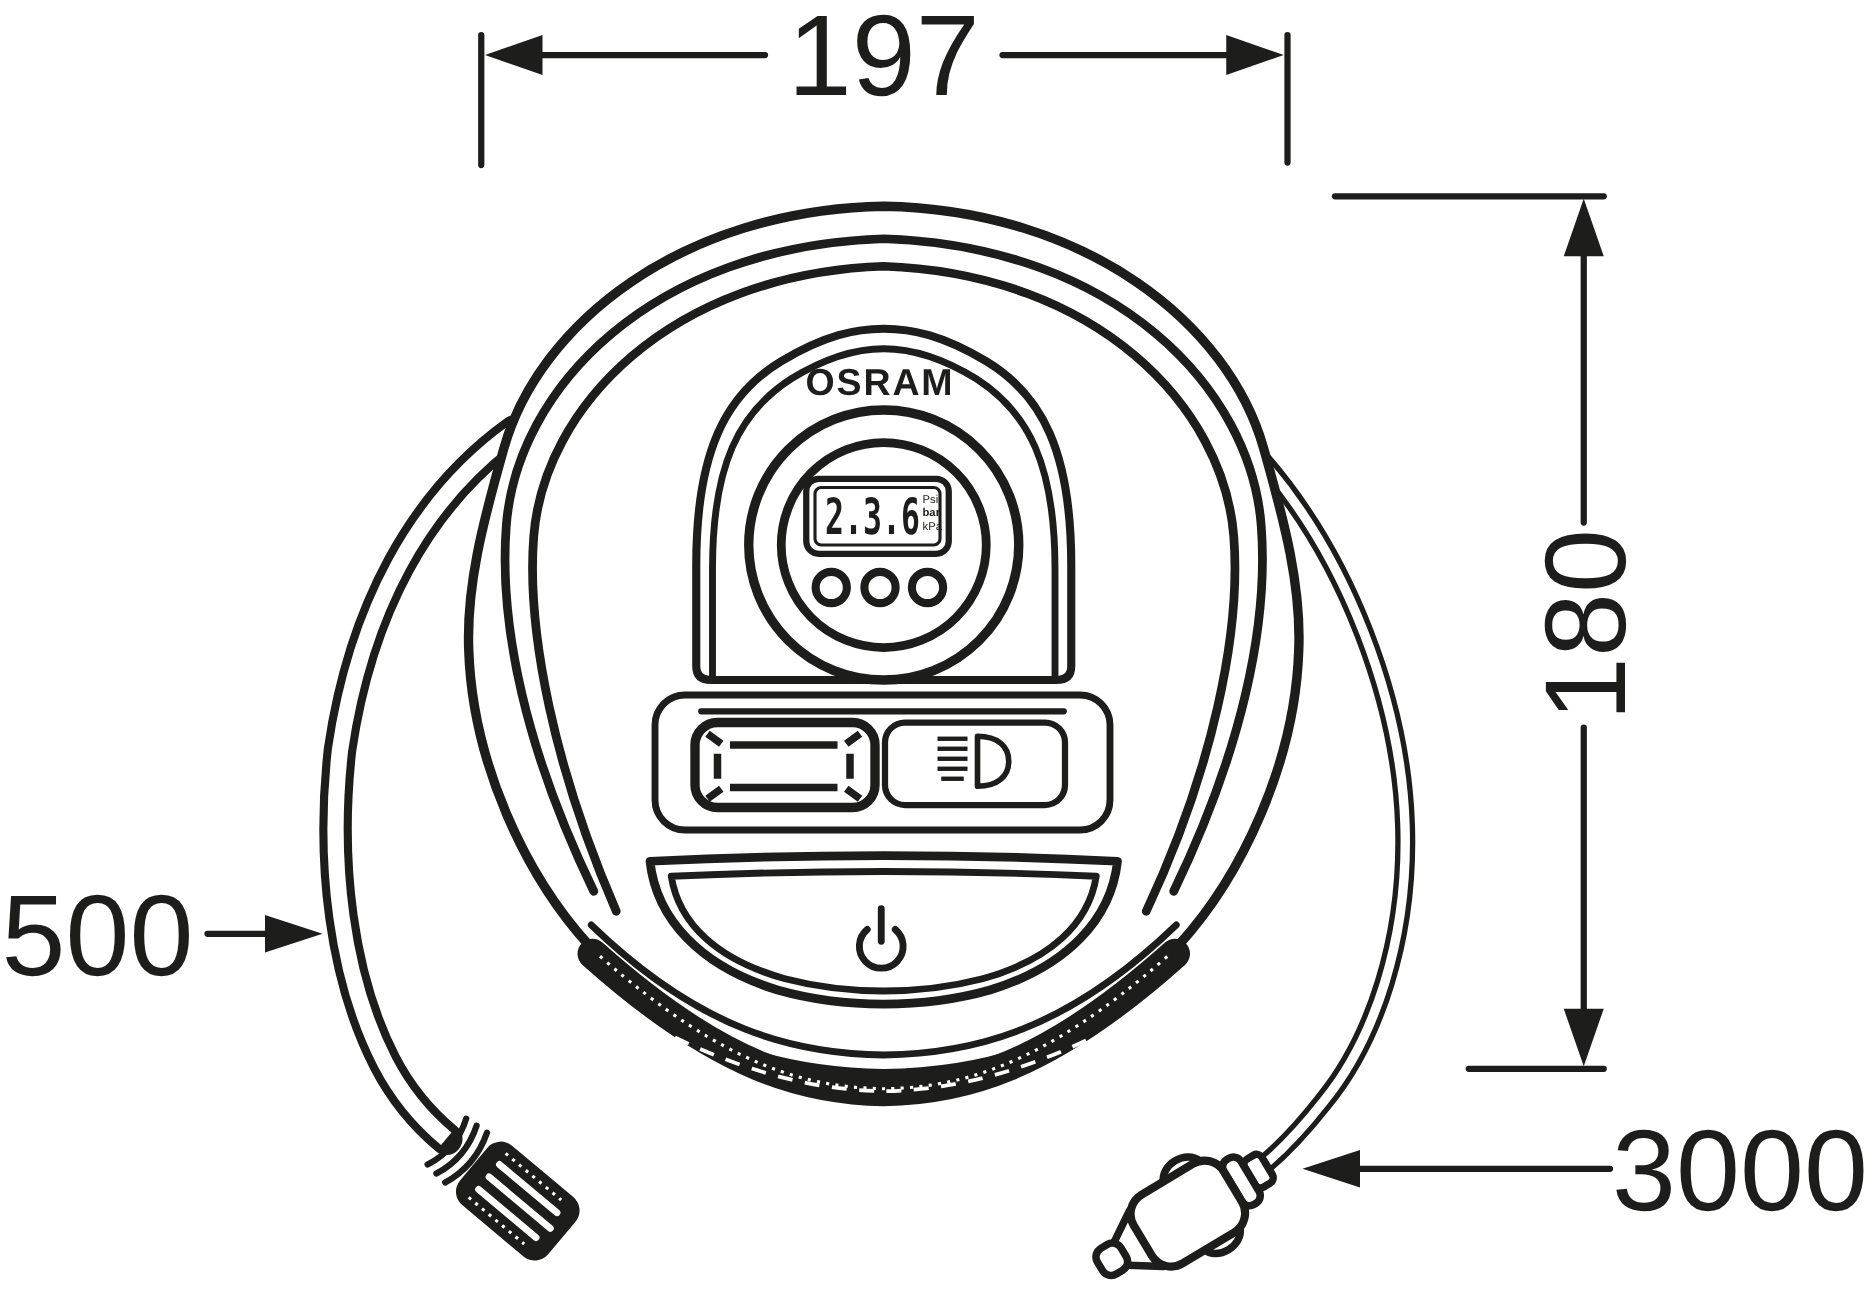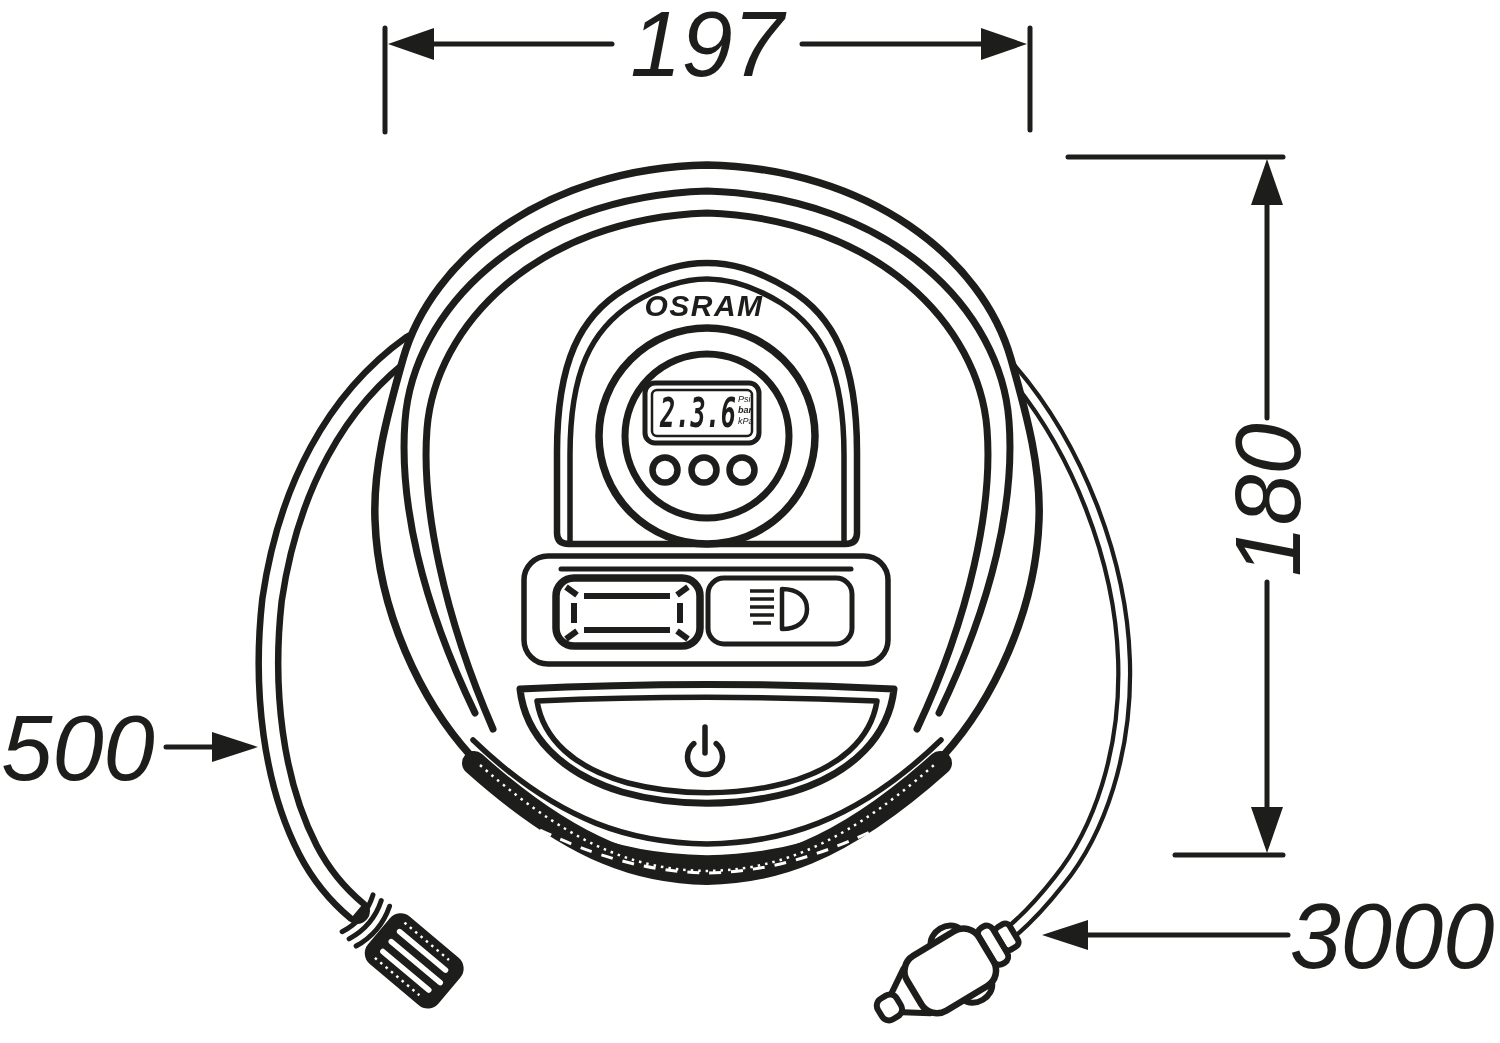--- a/index.html
+++ b/index.html
@@ -1,17 +1,17 @@
 <!DOCTYPE html>
 <html style="--line: #1d1d1b; --bg: #ffffff;"><head>
 <meta charset="utf-8">
 <style>
   :root { --line:#1d1d1b; --bg:#ffffff; }
   html,body { margin:0; padding:0; background:var(--bg); }
-  .stage { position:relative; width:1500px; height:1043px; background:var(--bg); overflow:hidden;font-style:italic; }
+  .stage { position:relative; width:1500px; height:1043px; background:var(--bg); overflow:hidden; }
   svg { display:block; width:1500px; height:1043px; }
   text { font-family:"Liberation Sans", sans-serif; fill:var(--line); }
   .dim-text { font-size:92px; }
   .brand-text { font-size:30px; font-weight:bold; letter-spacing:1.5px; }
   .lcd-text { font-family:"DejaVu Sans Mono", monospace; font-size:40px; font-weight:bold; }
   .unit-text { font-size:9px; }
   .unit-bold { font-weight:bold; }
   .ln { stroke:var(--line); fill:none; stroke-linecap:round; stroke-linejoin:round; }
   .lnb { stroke:var(--line); stroke-linecap:butt; fill:none; }
   .fw { fill:var(--bg); }

